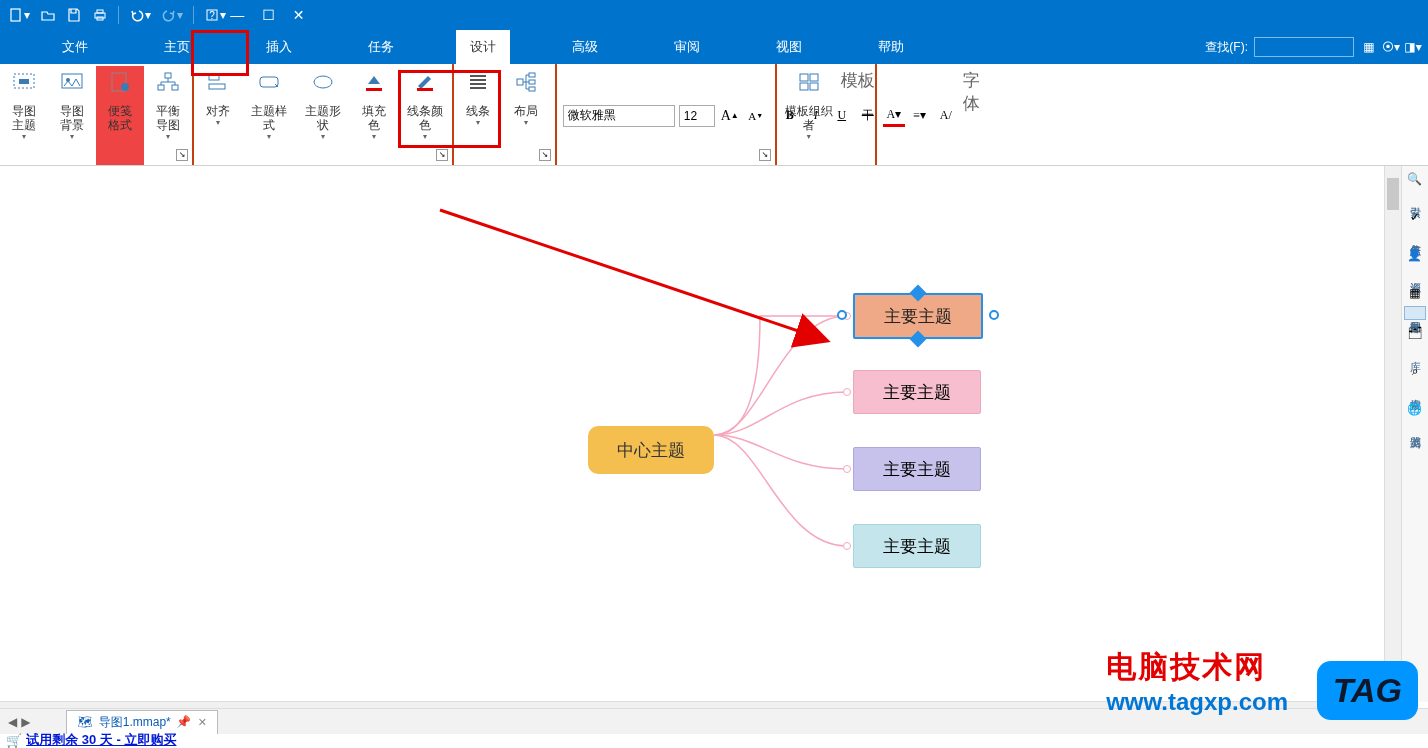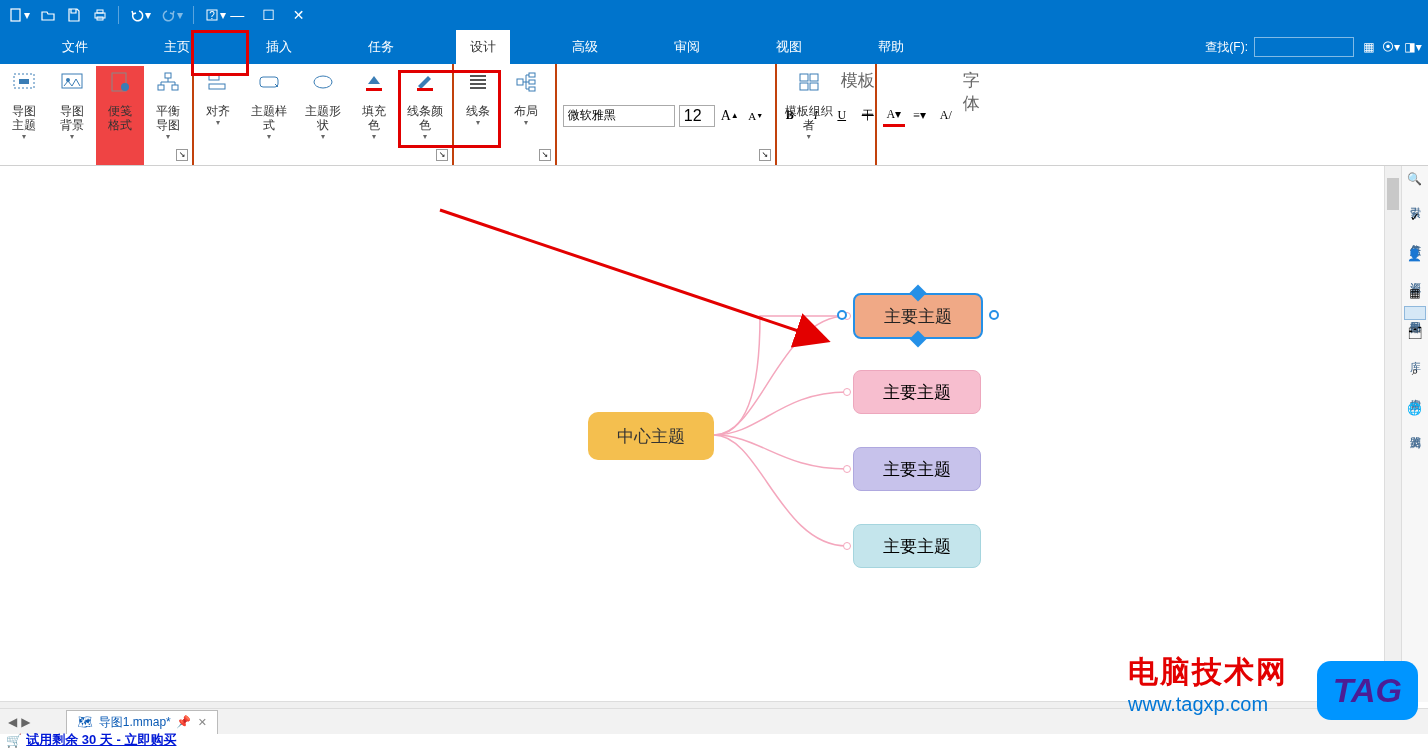--- a/index.html
+++ b/index.html
@@ -32,38 +32,38 @@
 .rgroup-label { text-align: center; color: #666; font-size: 17px; padding: 3px 0; position: relative; }
 .rbtn { display: flex; flex-direction: column; align-items: center; justify-content: flex-start; padding: 4px 8px 0; cursor: pointer; width: 48px; }
 .rbtn.wide { width: 54px; }
 .rbtn .ico { width: 24px; height: 24px; margin-bottom: 2px; display:flex; align-items:center; justify-content:center; }
 .rbtn .lab { font-size: 12px; text-align: center; line-height: 14px; color: #333; margin-top: 8px; }
 .rbtn .dd { font-size: 8px; color: #666; }
 .dlg-launcher { position: absolute; right: 4px; bottom: 4px; width: 12px; height: 12px; border: 1px solid #999; font-size: 8px; text-align:center; cursor:pointer; }
 
 .fontgroup .row { display: flex; align-items: center; gap: 4px; padding: 2px 6px; }
 .fontname { width: 112px; height: 22px; border: 1px solid #aaa; font-size: 12px; padding: 0 4px; }
-.fontsize { width: 36px; height: 22px; border: 1px solid #aaa; font-size: 16px; padding: 0 4px; }
+.fontsize { width: 36px; height: 22px; border: 1px solid #aaa; font-size: 12px; padding: 0 4px; }
 .fbtn { width: 22px; height: 22px; display:flex; align-items:center; justify-content:center; cursor:pointer; font-family: "Times New Roman", serif; }
 .fbtn.bold { font-weight: bold; }
 .fbtn.italic { font-style: italic; }
 .fbtn.underline { text-decoration: underline; }
 .fbtn.strike { text-decoration: line-through; }
 
 .canvas-area { position: absolute; left: 0; top: 166px; right: 27px; bottom: 46px; background: #fff; overflow: hidden; }
 .canvas-scroll-v { position: absolute; right: 27px; top: 166px; bottom: 46px; width: 17px; background: #f0f0f0; border-left: 1px solid #ddd; }
 .canvas-scroll-v .thumb { position: absolute; top: 12px; left: 2px; right: 2px; height: 32px; background: #c8c8c8; }
 .canvas-scroll-h { position: absolute; left: 0; right: 44px; bottom: 30px; height: 17px; background: #f0f0f0; border-top: 1px solid #ddd; }
 
 .sidepanel { position: absolute; right: 0; top: 166px; bottom: 46px; width: 27px; background: #f7f7f7; border-left: 1px solid #ddd; display: flex; flex-direction: column; align-items: center; padding-top: 4px; gap: 4px; }
 .side-item { width: 22px; padding: 6px 0; writing-mode: vertical-rl; text-orientation: upright; font-size: 11px; color: #426a91; cursor: pointer; text-align: center; display:flex; align-items:center; justify-content:center; }
 .side-item.active { background: #d6e8f6; border: 1px solid #8fb8dc; }
 .side-ico { width: 18px; height: 18px; display:flex; align-items:center; justify-content:center; }
 
-.node { position: absolute; border-radius: 8px; display: flex; align-items: center; justify-content: center; font-size: 17px; }
+.node { position: absolute; border-radius: 2px; display: flex; align-items: center; justify-content: center; font-size: 17px; }
 .node-center { left: 588px; top: 412px; width: 126px; height: 48px; background: #f4bf4f; color: #333; border-radius: 10px; }
 .node-sel { left: 847px; top: 293px; width: 130px; height: 46px; background: #f0a986; border: 2.5px solid #2590e7; color: #222; }
 .sel-handle { position: absolute; width: 12px; height: 12px; background: #2590e7; transform: rotate(45deg); }
 .sel-handle.t { top: -8px; left: 50%; margin-left: -6px; }
 .sel-handle.b { bottom: -8px; left: 50%; margin-left: -6px; }
 .sel-handle.l { left: -18px; top: 50%; margin-top: -6px; border-radius: 50%; transform:none; border:2px solid #2590e7; background:#fff; width:10px; height:10px; }
 .sel-handle.r { right: -18px; top: 50%; margin-top: -6px; border-radius: 50%; transform:none; border:2px solid #2590e7; background:#fff; width:10px; height:10px; }
 .node-pink { left: 853px; top: 370px; width: 128px; height: 44px; background: #f7becf; border: 1px solid #eda7bd; }
 .node-purple { left: 853px; top: 447px; width: 128px; height: 44px; background: #c7c2eb; border: 1px solid #afa8df; }
 .node-blue { left: 853px; top: 524px; width: 128px; height: 44px; background: #c4e5ec; border: 1px solid #a5d5de; }
@@ -71,22 +71,22 @@
 .arrow-svg { position: absolute; left: 430px; top: 200px; pointer-events: none; z-index: 40; }
 
 .tabbar { position: absolute; left: 0; right: 0; bottom: 14px; height: 26px; background: #f2f2f2; border-top: 1px solid #ddd; display: flex; align-items: center; }
 .doctab { margin-left: 36px; padding: 3px 10px; border: 1px solid #bbb; background: #fff; border-bottom: none; display: flex; align-items: center; gap: 6px; font-size: 12px; color: #0b5bb5; cursor: pointer; }
 .doctab .tab-close { color: #888; font-size: 11px; cursor:pointer; }
 
 .statusbar { position: absolute; left: 0; right: 0; bottom: 0; height: 16px; display: flex; align-items: center; padding-left: 6px; color: #0018d6; font-size: 13px; font-weight: bold; }
 
 .watermark { position: absolute; right: 28px; bottom: 32px; z-index: 60; text-align: left; }
 .wm1 { font-size: 30px; font-weight: bold; color: #e30000; letter-spacing: 2px; }
-.wm2 { font-size: 20px; font-weight: normal; color: #0076d6; }
-.tag-badge { position: absolute; right: 10px; bottom: 28px; background: #0095ff; color: #4c1d95; border-radius: 14px; padding: 10px 16px; font-size: 34px; font-weight: 900; z-index: 61; font-style: italic; }
+.wm2 { font-size: 24px; font-weight: bold; color: #0076d6; }
+.tag-badge { position: absolute; right: 10px; bottom: 28px; background: #0095ff; color: #0f172a; border-radius: 14px; padding: 10px 16px; font-size: 34px; font-weight: 900; z-index: 61; font-style: italic; }
 
 </style>
 </head>
 <body>
 
 <div class="titlebar">
   <div class="qat">
     <span class="qat-item"><svg width="16" height="16" viewBox="0 0 16 16">
           <rect x="3" y="2" width="9" height="12" fill="none" stroke="#fff" stroke-width="1.2"></rect>
         </svg>▾</span>
@@ -347,21 +347,21 @@
     <div class="sel-handle t"></div>
     <div class="sel-handle b"></div>
     <div class="sel-handle l"></div>
     <div class="sel-handle r"></div>
   </div>
   <div class="node node-pink" style="left:853px;top:204px">主要主题</div>
   <div class="node node-purple" style="left:853px;top:281px">主要主题</div>
   <div class="node node-blue" style="left:853px;top:358px">主要主题</div>
 
   <style>
-    .node-center{left:588px;top:246px}
+    .node-center{left:588px;top:260px}
   </style>
 </div>
 
 <svg class="arrow-svg" width="430" height="180">
   <defs>
       <marker id="ah" markerWidth="12" markerHeight="12" refX="10" refY="6" orient="auto">
         <path d="M0 0L12 6L0 12z" fill="#e30000"></path>
       </marker>
     </defs>
   <line x1="10" y1="10" x2="395" y2="140" stroke="#e30000" stroke-width="3" marker-end="url(#ah)"></line>

